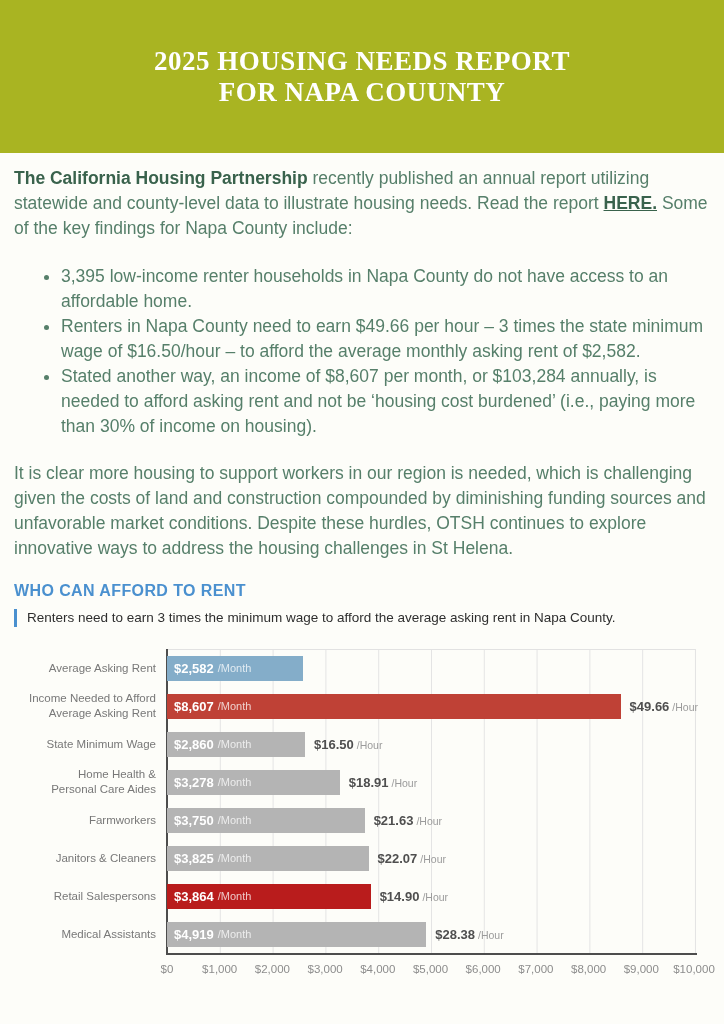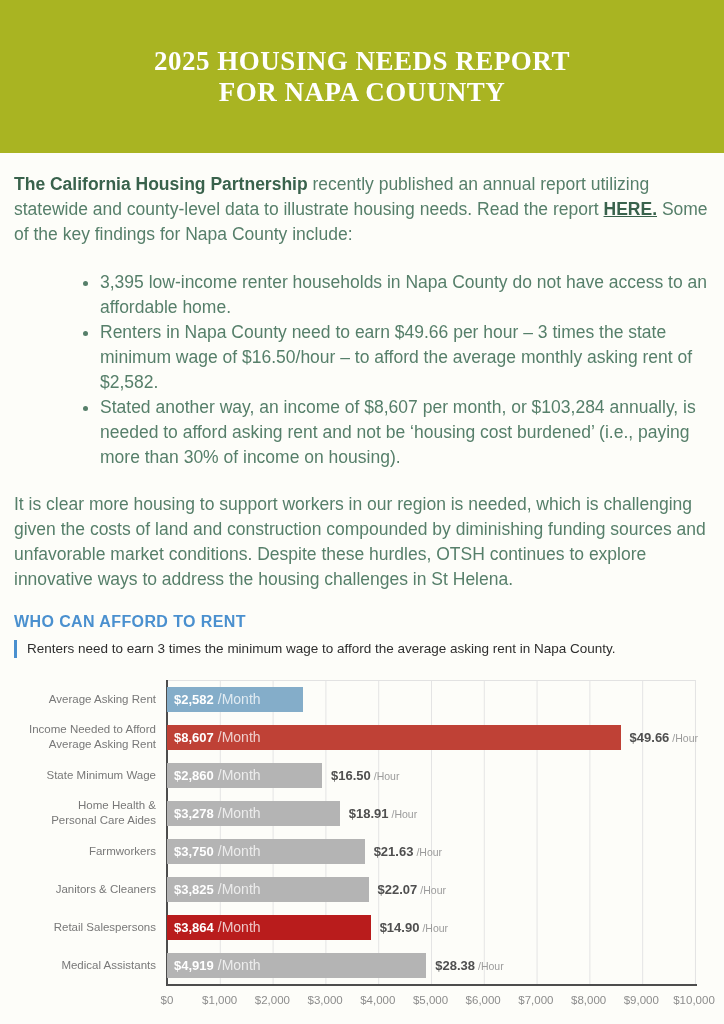--- a/index.html
+++ b/index.html
@@ -18,26 +18,26 @@
   .banner h1 {
     color:#ffffff; font-size:27px; font-weight:bold; line-height:1.12; letter-spacing:.5px;
   }
   .banner h1 span { display:block;font-family:Liberation Serif, serif; }
 
   
   main { padding:0 14px; }
   .para {
     font-size:17.5px; line-height:25px; color:#567f6a;
   }
-  .para-intro { margin-top:19px; }
+  .para-intro { margin-top:13px; }
   .lead-bold { font-weight:bold; color:#39624c; }
   .here-link { font-weight:bold; color:#39624c; text-decoration:underline; cursor:pointer; }
   ul.bullets { margin:23px 0 0 0; padding-left:47px; }
   ul.bullets li {
-    font-size:17.5px; line-height:25px; color:#567f6a;margin-left:39px;
+    font-size:17.5px; line-height:25px; color:#567f6a;
   }
   ul.bullets li::marker { color:#567f6a; }
   .para-closing { margin-top:22px; }
 
   
   .section-heading {
     margin-top:21px; font-size:16px; font-weight:600; letter-spacing:.4px; color:#4a90cf;
   }
   .quote {
     margin-top:9px; border-left:3px solid #4a90cf; padding-left:10px;
@@ -60,21 +60,21 @@
   .row-label {
     width:153px; padding-right:11px; text-align:right;
     font-size:11.5px; line-height:1.3; color:#787878; white-space:pre-line;
   }
   .row-plot { display:flex; align-items:center; flex:1; height:38px; }
   .bar {
     height:25px; display:flex; align-items:center;
     padding-left:7px; white-space:nowrap; overflow:visible; flex:0 0 auto;
   }
   .bar-amount { font-size:13px; font-weight:bold; color:#ffffff; }
-  .bar-unit { font-size:14px; color:rgba(255,255,255,.75); margin-left:4px; }
+  .bar-unit { font-size:11px; color:rgba(255,255,255,.75); margin-left:4px; }
   .outside { margin-left:9px; white-space:nowrap; }
   .out-amount { font-size:13px; font-weight:600; color:#4f4f4f; }
   .out-unit { font-size:10.5px; color:#9b9b9b; margin-left:3px; }
   .xaxis { position:relative; margin-left:153px; width:527px; height:18px; margin-top:10px; }
   .x-tick {
     position:absolute; transform:translateX(-50%); top:0;
     font-size:11.5px; color:#8c8c8c; white-space:nowrap;
   }
 </style>
 </head>
@@ -126,21 +126,21 @@
               <div class="bar" style="width: 453.589px; background: rgb(191, 65, 54);">
                 <span class="bar-amount">$8,607</span>
                 <span class="bar-unit">/Month</span>
               </div>
               <span class="outside"><span class="out-amount">$49.66</span><span class="out-unit">/Hour</span></span>
             </div>
           </div>
           <div class="chart-row">
             <div class="row-label">State Minimum Wage</div>
             <div class="row-plot">
-              <div class="bar" style="width: 155px; background: rgb(180, 180, 180);">
+              <div class="bar" style="width: 138px; background: rgb(180, 180, 180);">
                 <span class="bar-amount">$2,860</span>
                 <span class="bar-unit">/Month</span>
               </div>
               <span class="outside"><span class="out-amount">$16.50</span><span class="out-unit">/Hour</span></span>
             </div>
           </div>
           <div class="chart-row">
             <div class="row-label">Home Health &amp;
 Personal Care Aides</div>
             <div class="row-plot">

